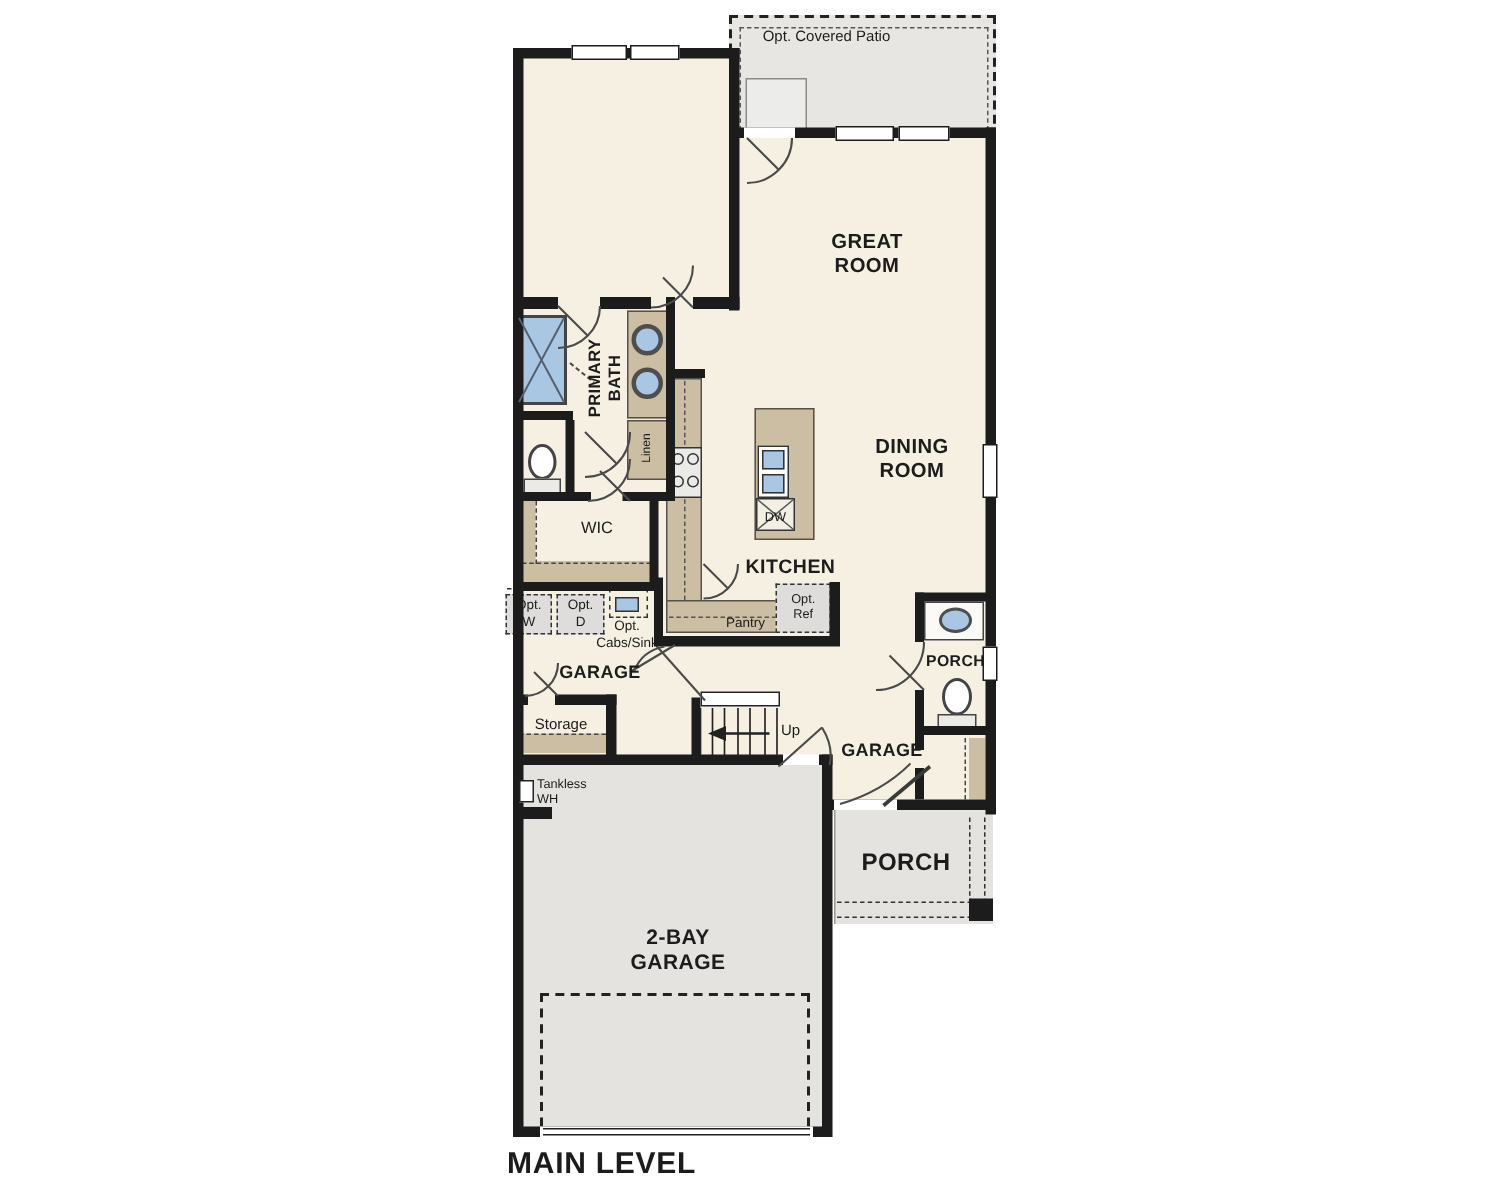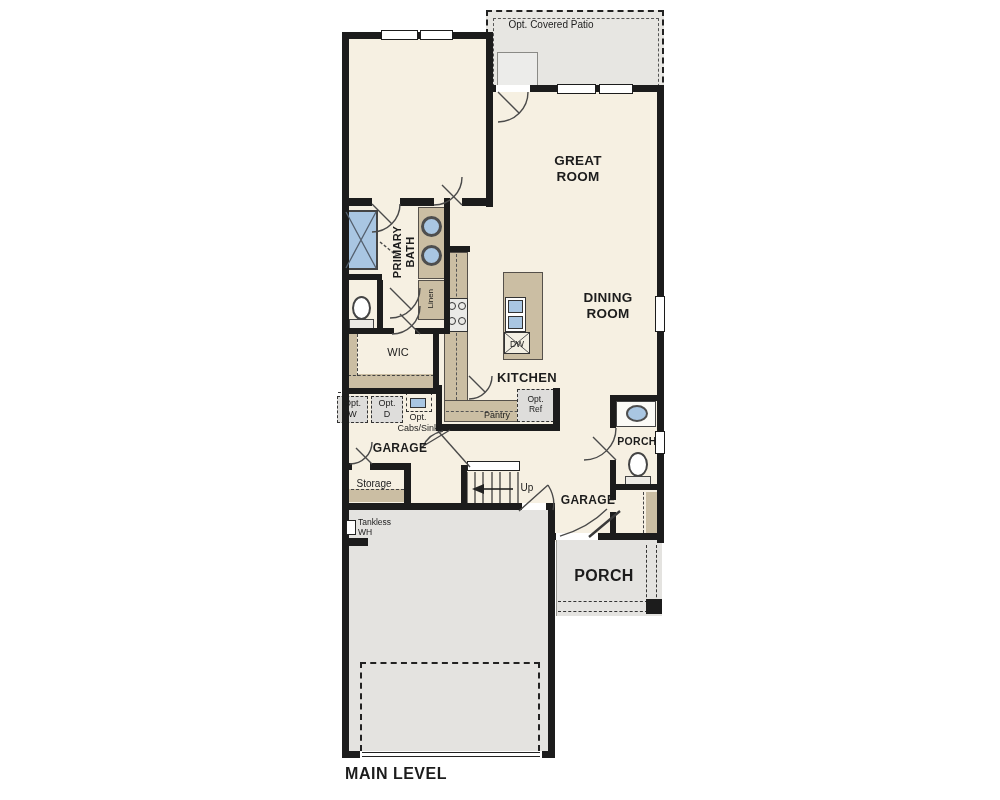--- a/index.html
+++ b/index.html
@@ -191,16 +191,18 @@
   <div class="lbl" style="left:389px;top:412px;width:58px;font-size:9px;">Opt.
 Cabs/Sink</div>
   <div class="lbl bold" style="left:360px;top:441px;width:80px;font-size:12px;">GARAGE</div>
   <div class="lbl" style="left:346px;top:478px;width:56px;font-size:10px;">Storage</div>
   <div class="lbl" style="left:516px;top:482px;width:22px;font-size:10px;">Up</div>
   <div class="lbl bold" style="left:558px;top:493px;width:60px;font-size:12px;">GARAGE</div>
   <div class="lbl bold" style="left:616px;top:435px;width:42px;font-size:10.5px;">PORCH</div>
   <div class="lbl bold" style="left:574px;top:567px;width:60px;font-size:16px;">PORCH</div>
   <div class="lbl" style="left:358px;top:517px;width:44px;font-size:8.5px;text-align:left;">Tankless
 WH</div>
+  <div class="lbl bold" style="left:392px;top:616px;width:120px;font-size:14px;">2-BAY
+GARAGE</div>
   <div class="lbl" style="left:504px;top:339px;width:26px;font-size:8.5px;z-index:6;">DW</div>
-  <div class="lbl bold" style="left:326px;top:765px;width:140px;font-size:16px;text-align:center;letter-spacing:.5px;">MAIN LEVEL</div>
+  <div class="lbl bold" style="left:338px;top:765px;width:140px;font-size:20px;text-align:left;letter-spacing:.5px;">MAIN LEVEL</div>
 
 </div>
 
 </body></html>

